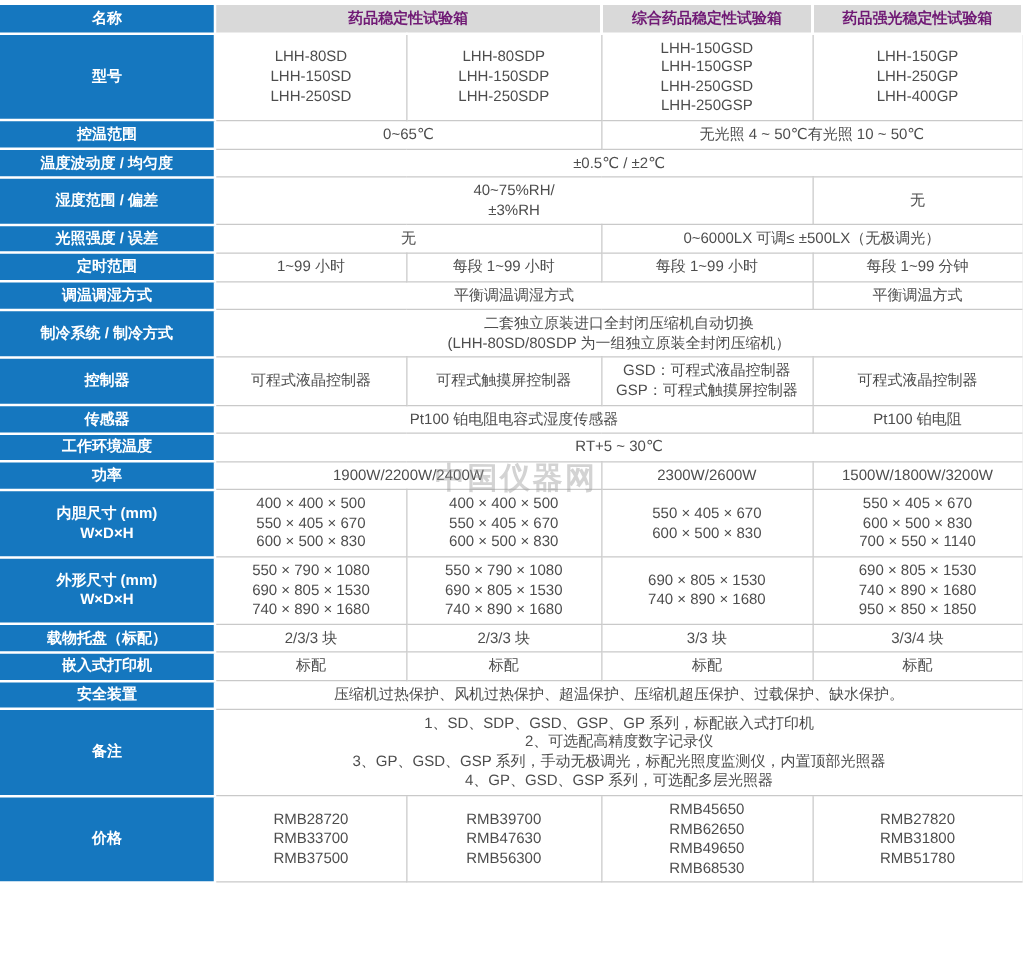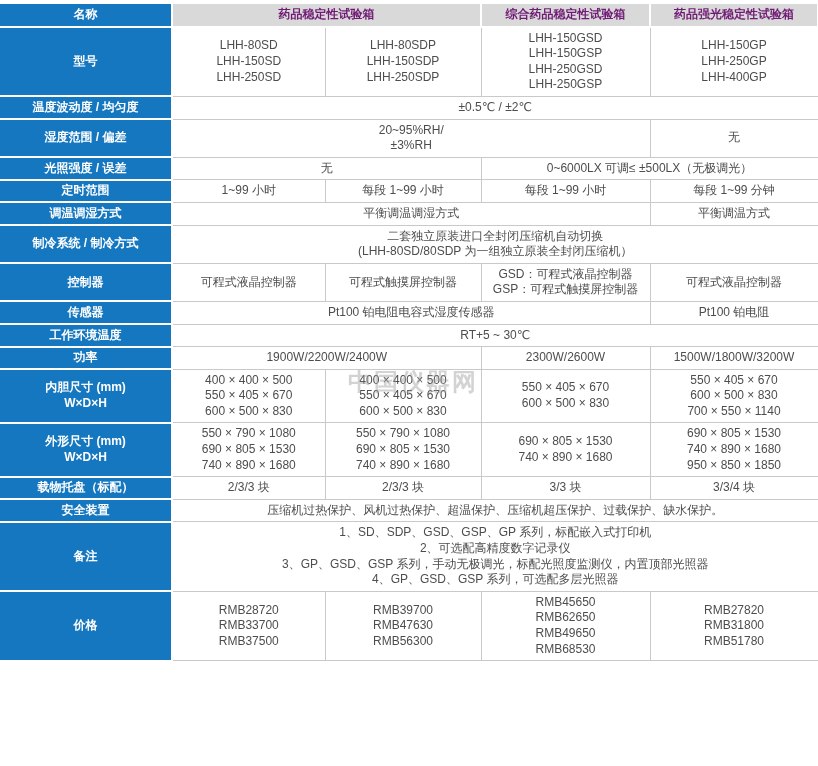--- a/index.html
+++ b/index.html
@@ -115,32 +115,43 @@
             <div>LHH-250GSP</div>
           </td>
           <td class="cell" colspan="1">
             <div>LHH-150GP</div>
             <div>LHH-250GP</div>
             <div>LHH-400GP</div>
           </td>
         </tr>
         <tr>
           <th class="row-label">
+            <div>控温范围</div>
+          </th>
+          <td class="cell" colspan="2">
+            <div>0~65℃</div>
+          </td>
+          <td class="cell" colspan="2">
+            <div>无光照 4 ~ 50℃有光照 10 ~ 50℃</div>
+          </td>
+        </tr>
+        <tr>
+          <th class="row-label">
             <div>温度波动度 / 均匀度</div>
           </th>
           <td class="cell" colspan="4">
             <div>±0.5℃ / ±2℃</div>
           </td>
         </tr>
         <tr>
           <th class="row-label">
             <div>湿度范围 / 偏差</div>
           </th>
           <td class="cell" colspan="3">
-            <div>20~95%RH/</div>
+            <div>40~75%RH/</div>
             <div>±3%RH</div>
           </td>
           <td class="cell" colspan="1">
             <div>无</div>
           </td>
         </tr>
         <tr>
           <th class="row-label">
             <div>光照强度 / 误差</div>
           </th>
@@ -297,20 +308,37 @@
             <div>2/3/3 块</div>
           </td>
           <td class="cell" colspan="1">
             <div>2/3/3 块</div>
           </td>
           <td class="cell" colspan="1">
             <div>3/3 块</div>
           </td>
           <td class="cell" colspan="1">
             <div>3/3/4 块</div>
+          </td>
+        </tr>
+        <tr>
+          <th class="row-label">
+            <div>嵌入式打印机</div>
+          </th>
+          <td class="cell" colspan="1">
+            <div>标配</div>
+          </td>
+          <td class="cell" colspan="1">
+            <div>标配</div>
+          </td>
+          <td class="cell" colspan="1">
+            <div>标配</div>
+          </td>
+          <td class="cell" colspan="1">
+            <div>标配</div>
           </td>
         </tr>
         <tr>
           <th class="row-label">
             <div>安全装置</div>
           </th>
           <td class="cell" colspan="4">
             <div>压缩机过热保护、风机过热保护、超温保护、压缩机超压保护、过载保护、缺水保护。</div>
           </td>
         </tr>

